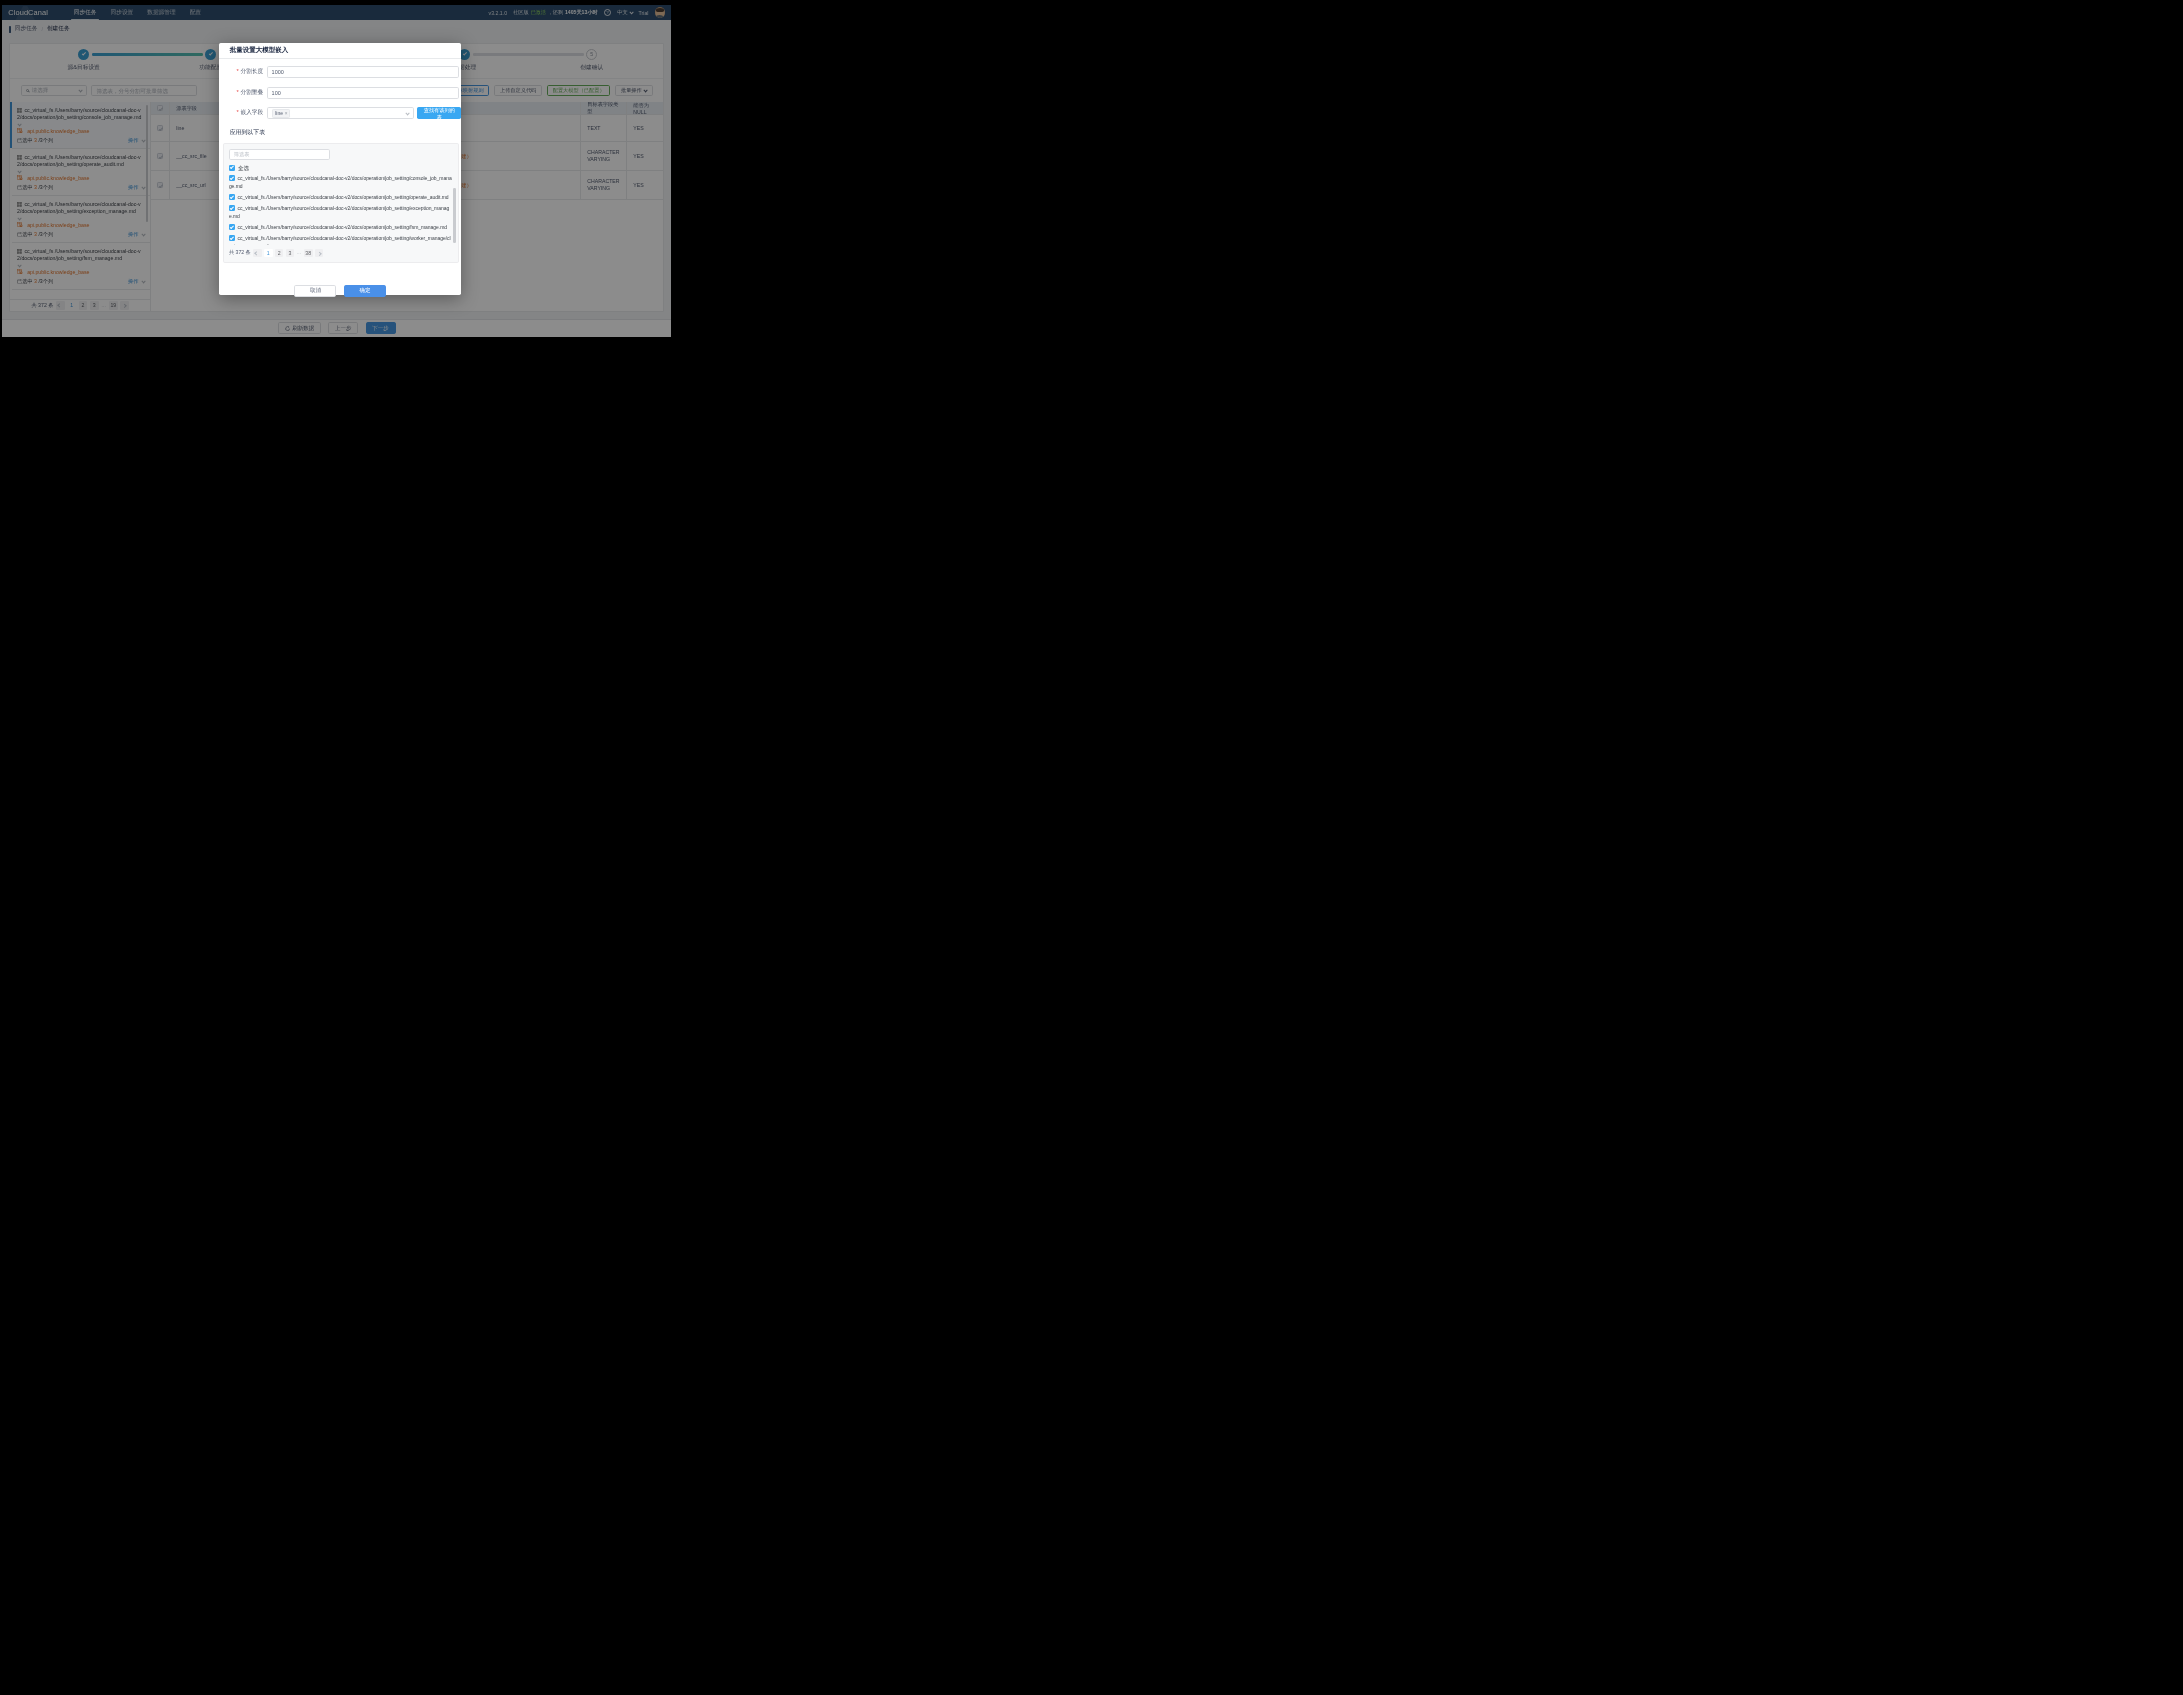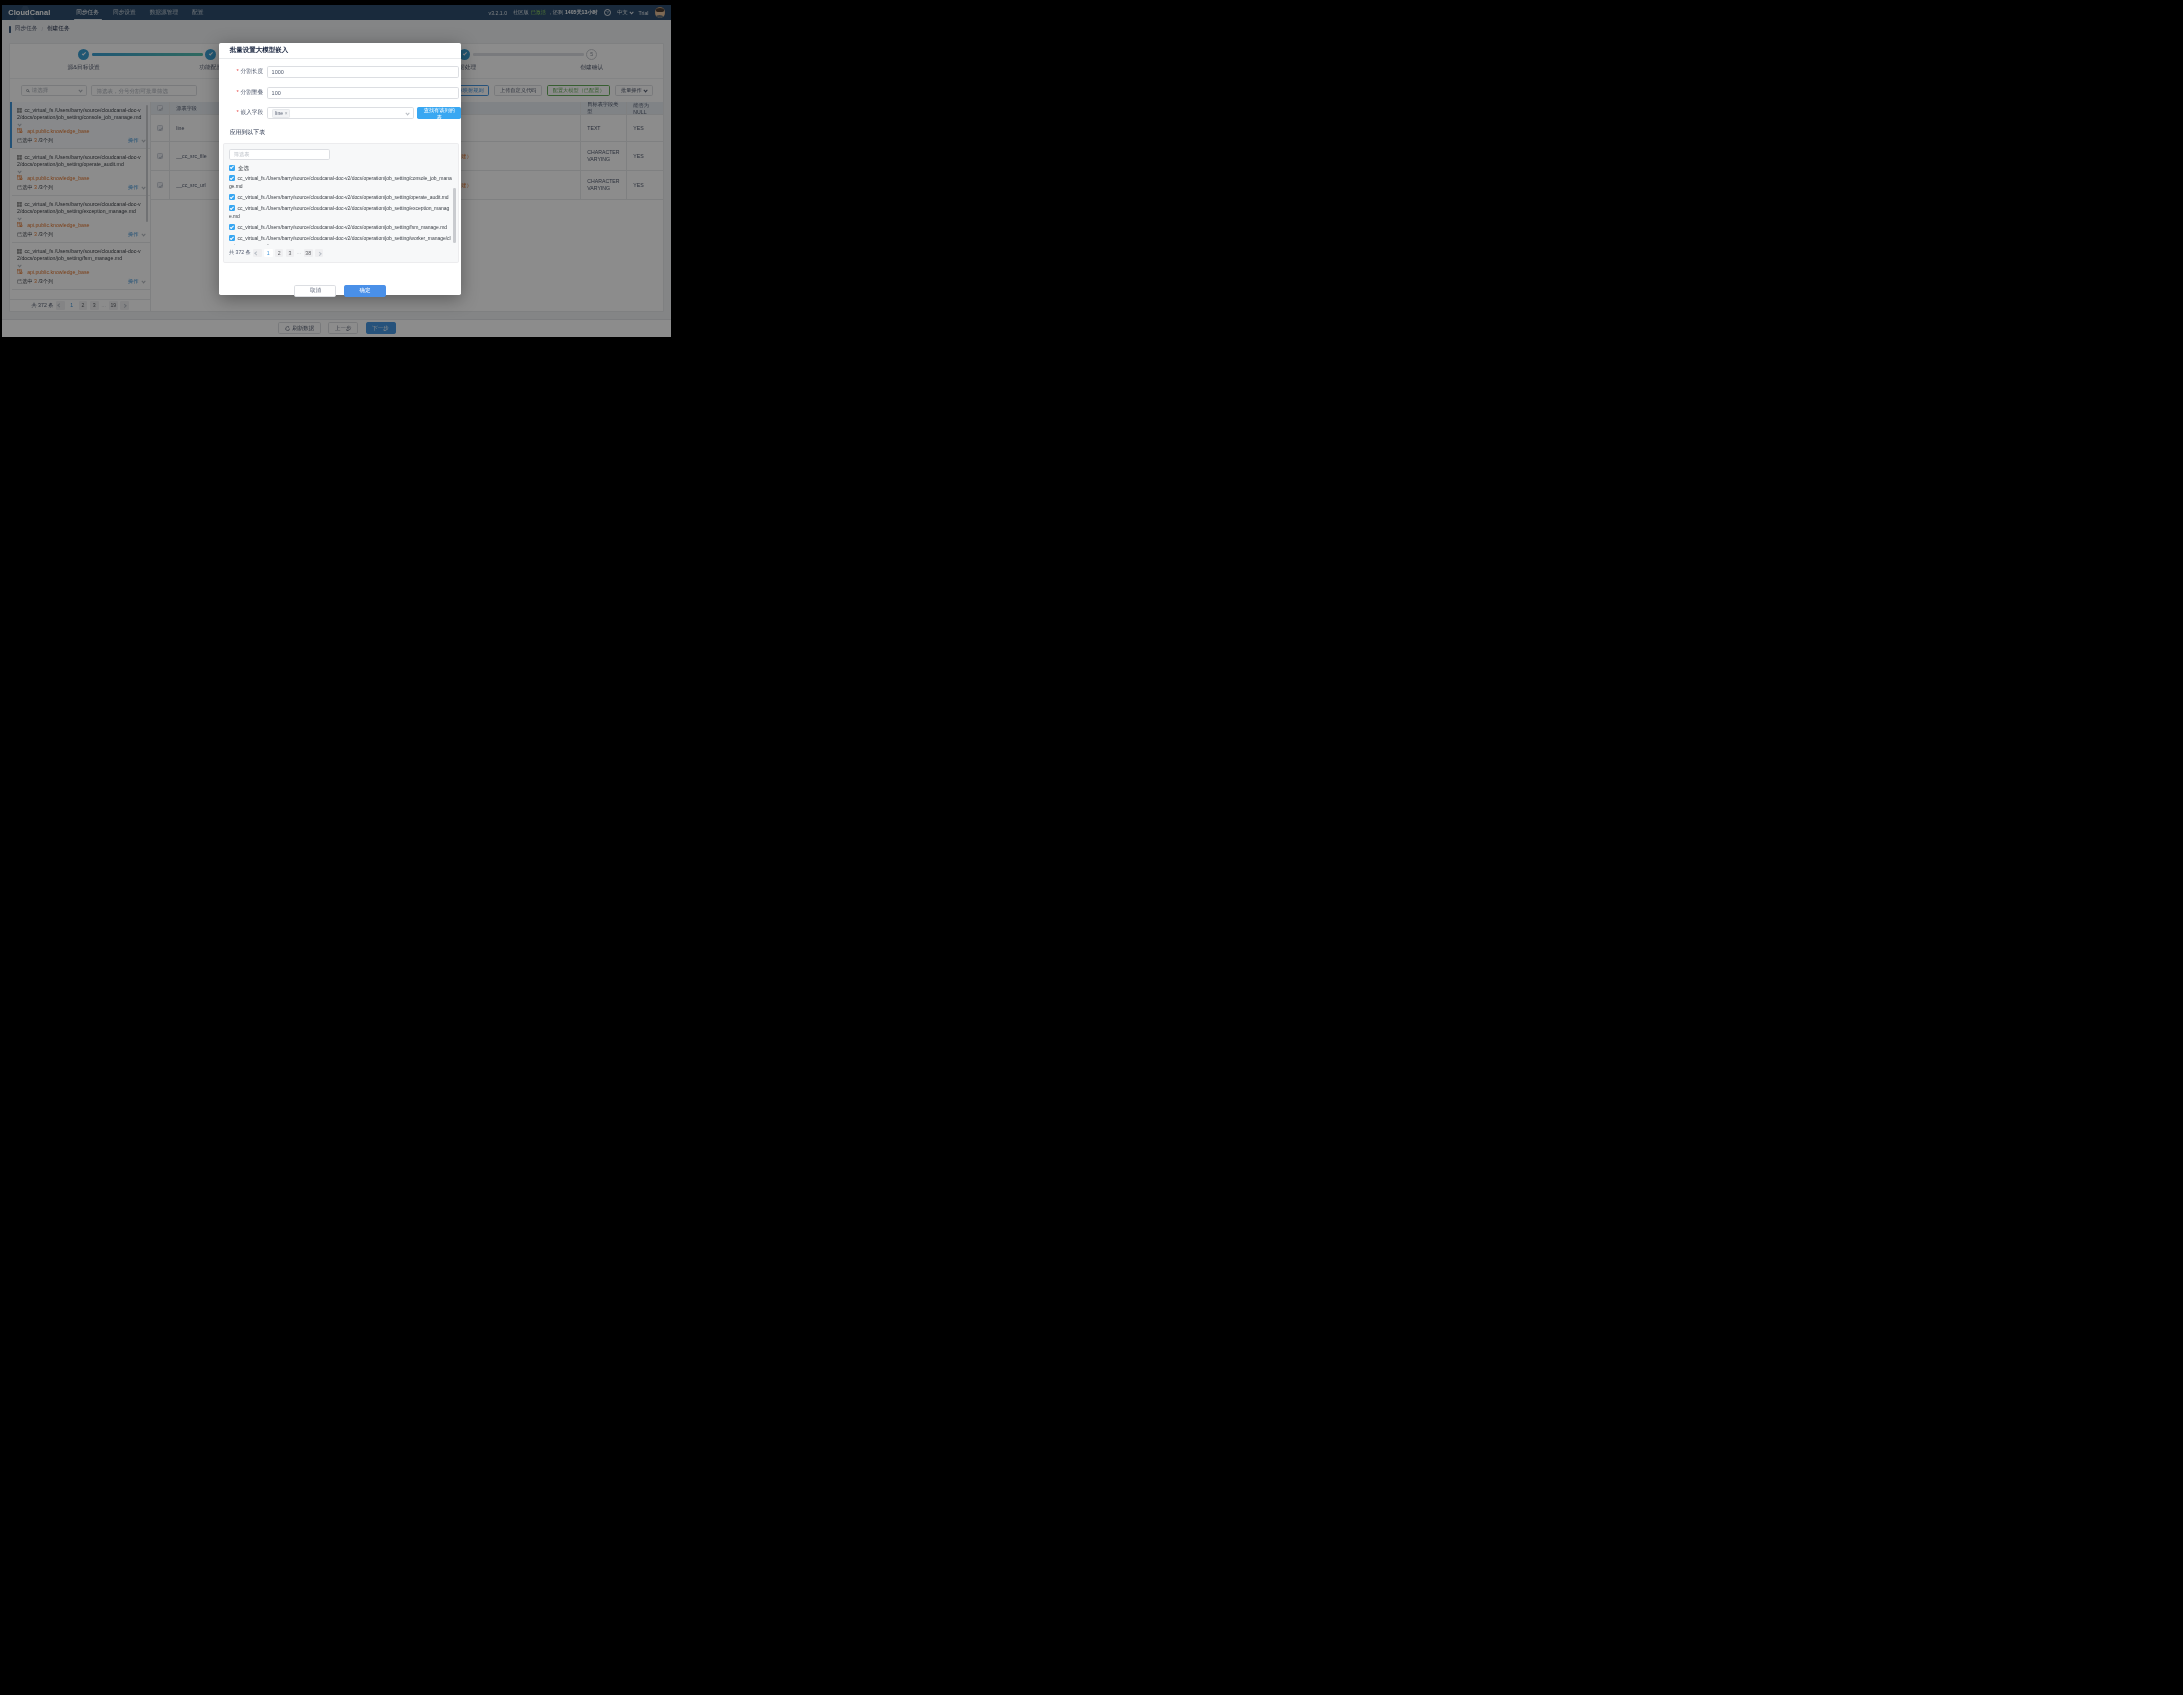--- a/index.html
+++ b/index.html
@@ -10,21 +10,21 @@
   }
   *{box-sizing:border-box; margin:0; padding:0;}
   body{background:#000; font-family:"Liberation Sans","DejaVu Sans",sans-serif; color:var(--txt);}
   .stage{position:relative; width:674px; height:339px; background:#000; overflow:hidden;}
   .app{position:absolute; left:2.2px; top:4.8px; width:669px; height:332px; background:#f0f2f5; overflow:hidden;}
   .dim{position:absolute; inset:0; background:rgba(0,0,0,.45); z-index:50;}
 
   
   .hdr{position:relative; height:15.7px; background:var(--header-navy); display:flex; align-items:center; padding:0 6.1px; color:#fff;}
   .hdr-tower{position:absolute; left:13px; top:0.9px; width:20px; height:15px; background:rgba(255,255,255,.07); clip-path:polygon(40% 0,60% 0,100% 100%,0 100%);}
-  .logo{font-size:7.4px; font-weight:bold; letter-spacing:0.1px; margin-right:25px; white-space:nowrap;}
+  .logo{font-size:7.4px; font-weight:normal; letter-spacing:0.1px; margin-right:25px; white-space:nowrap;}
   .nav{display:flex; height:15.7px;}
   .nav-item{position:relative; display:flex; align-items:center; padding:0 0.9px; margin-right:12.2px; font-size:5.7px; color:rgba(255,255,255,.72); cursor:pointer;}
   .nav-item.active{color:#fff;}
   .nav-item.active::after{content:""; position:absolute; left:-1.7px; right:-1.7px; bottom:0; height:1.3px; background:#d9e2ea; border-radius:0.9px;}
   .hdr-right{margin-left:auto; display:flex; align-items:center; gap:6.1px; font-size:5.2px; color:rgba(255,255,255,.85); white-space:nowrap;}
   .lic{display:flex; align-items:center; gap:1.7px;}
   .lic .act{color:#8fd05f;}
   .lic b{color:#fff;}
   .help-circ{width:7.4px; height:7.4px; border:0.4px solid rgba(255,255,255,.85); border-radius:50%; display:flex; align-items:center; justify-content:center; font-size:4.4px; cursor:pointer;}
   .lang{display:flex; align-items:center; gap:2.2px; cursor:pointer;}

